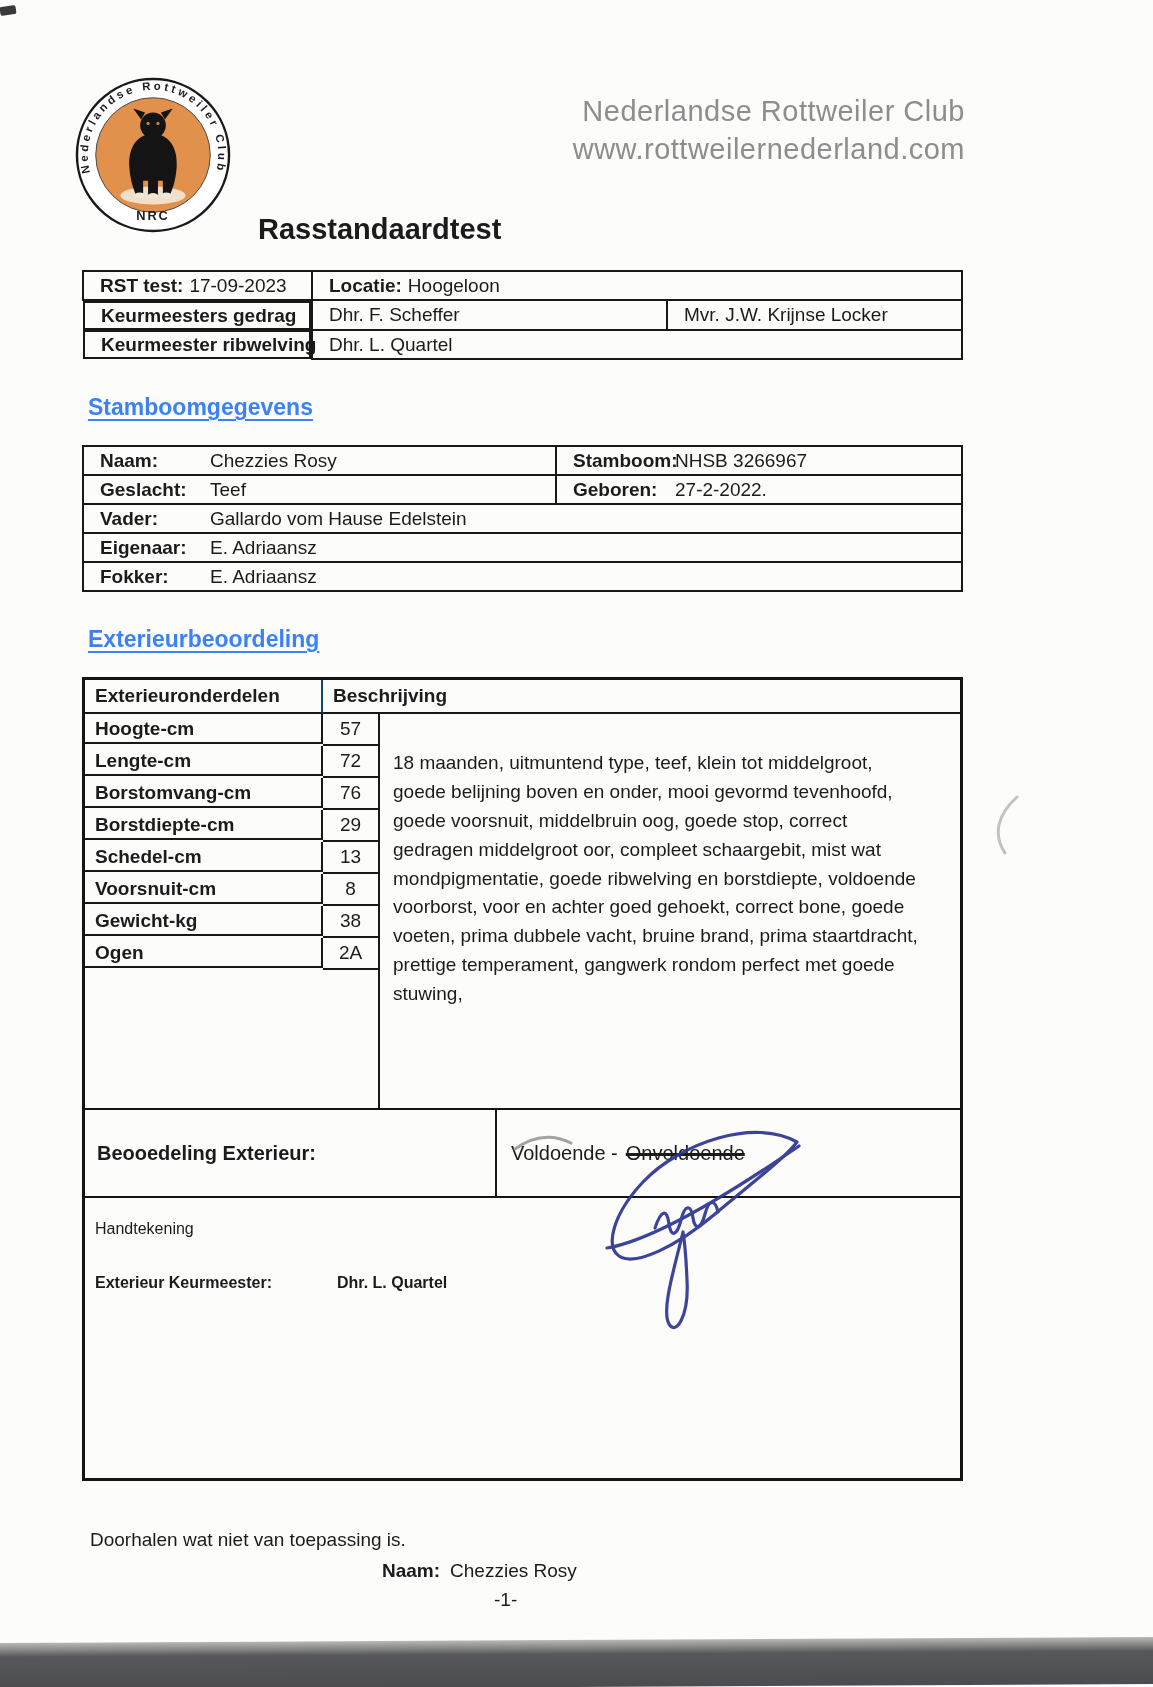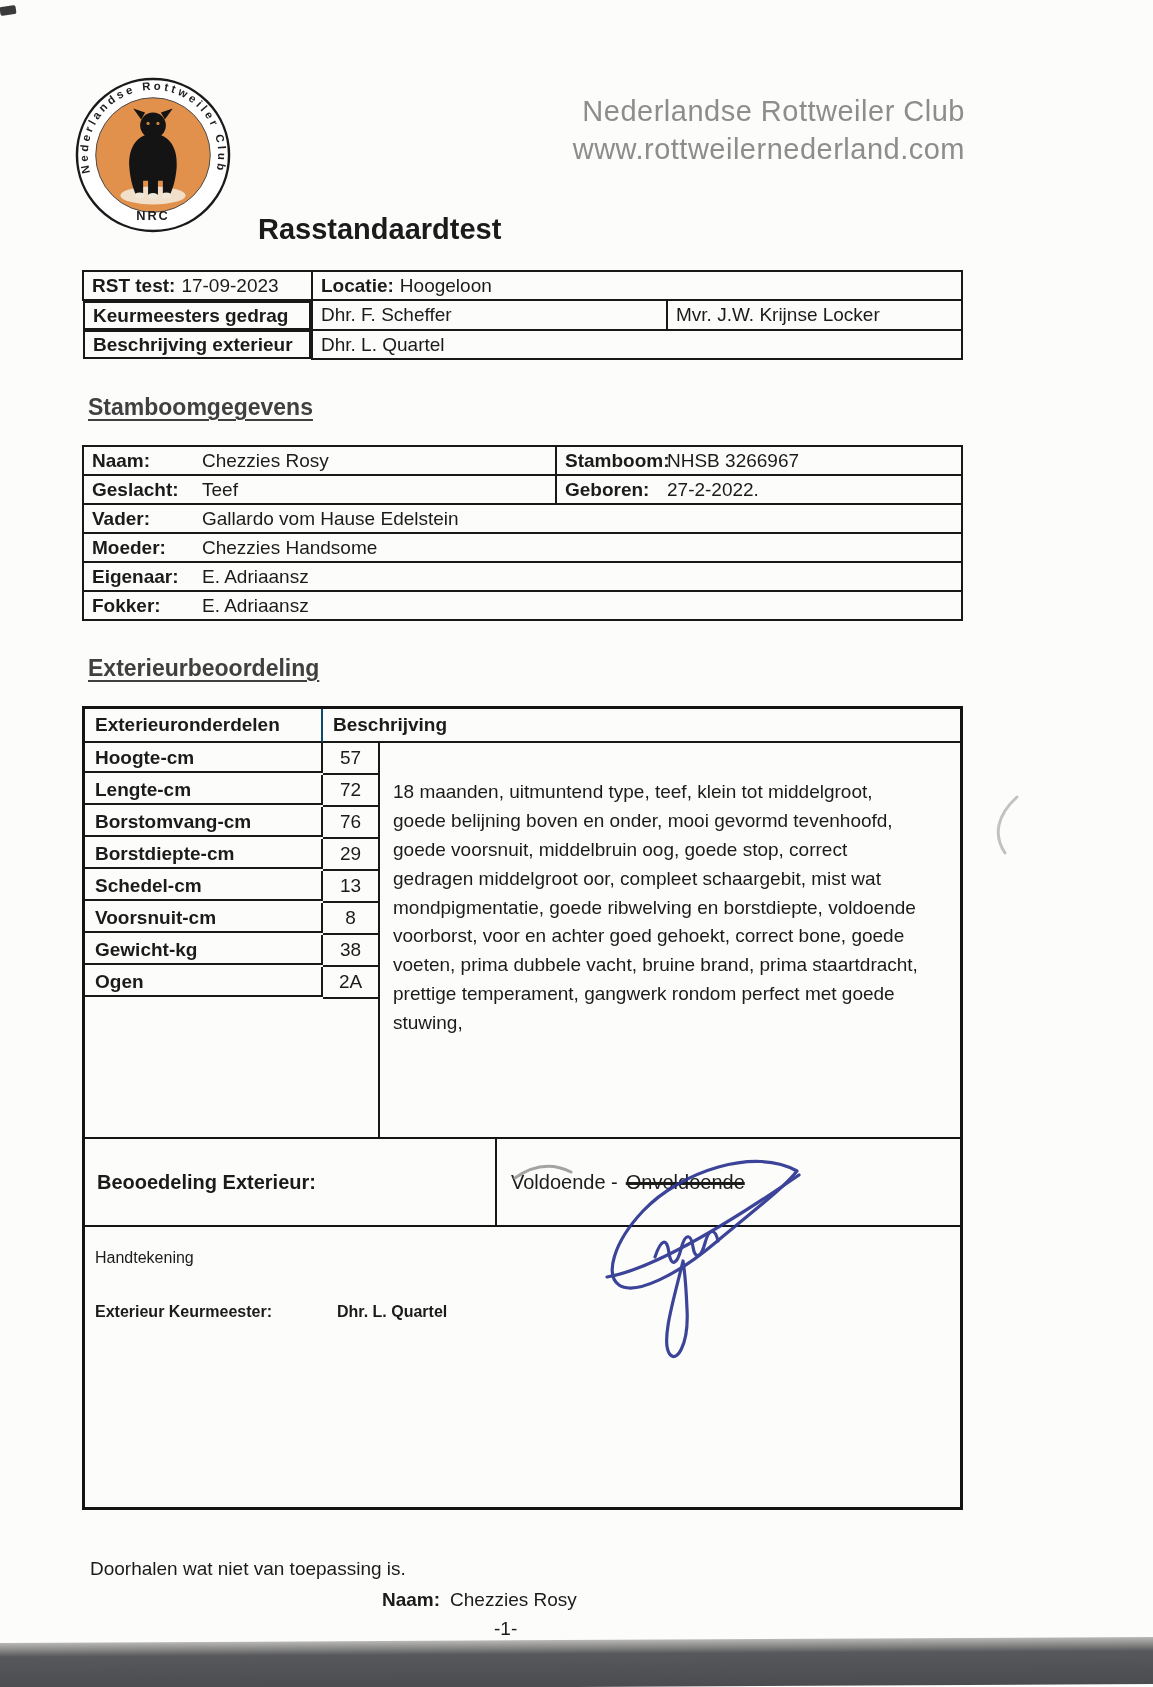--- a/index.html
+++ b/index.html
@@ -45,40 +45,40 @@
     letter-spacing: 0.5px;
   }
   .doc-title {
     position: absolute; left: 176px; bottom: 2px;
     font-size: 29px; font-weight: bold;
   }
   
   table { border-collapse: collapse; width: 881px; font-size: 19px; }
   td {
     border: 2px solid #181818;
-    padding: 2px 8px;
+    padding: 2px 16px;
     height: 29px;
     vertical-align: middle;
     white-space: nowrap;
   }
   .lab { font-weight: bold; display: inline-block; }
   .w110 { width: 110px; }
   .w102 { width: 102px; }
   .w48 { width: 44px; }
   .w52 { width: 48px; }
   .w55 { width: 55px; }
   .v { margin-left: 6px; }
   .test-table { margin-top: 22px; }
   .test-table .c1 { width: 228px; }
   .test-table .c2 { width: 355px; }
   
   .section-heading {
     margin-top: 34px;
     margin-left: 6px;
-    color: #404040;
+    color: #3b82f6;
     font-size: 23px;
     font-weight: bold;
     text-decoration: underline;
     text-decoration-thickness: 2px;
     text-underline-offset: 4px;
   }
   .stamboom-table { margin-top: 24px; }
   .stamboom-table .sc1 { width: 473px; }
   .stamboom-table .sc2 { width: 108px; }
   .stamboom-table .sc3 { width: 120px; }
@@ -220,43 +220,40 @@
             <tr>
           <td class="c1"><span class="lab">RST test:</span><span class="v">17-09-2023</span></td>
           <td colspan="2"><span class="lab">Locatie:</span><span class="v">Hoogeloon</span></td>
         </tr>
         <tr>
           <td class="c1 lab">Keurmeesters gedrag</td>
           <td class="c2">Dhr. F. Scheffer</td>
           <td>Mvr. J.W. Krijnse Locker</td>
         </tr>
         <tr>
-          <td class="c1 lab">Beschrijving exterieur</td>
+          <td class="c1 lab">Keurmeester ribwelving</td>
           <td colspan="2">Dhr. L. Quartel</td>
         </tr>
       </tbody>
         </table>
 
       <div class="section-heading">Stamboomgegevens</div>
 
       <table class="stamboom-table">
         <tbody>
             <tr>
           <td class="sc1"><span class="lab w110">Naam:</span><span>Chezzies Rosy</span></td>
           <td colspan="3"><span class="lab w102">Stamboom:</span><span>NHSB 3266967</span></td>
         </tr>
         <tr>
           <td class="sc1"><span class="lab w110">Geslacht:</span><span>Teef</span></td>
           <td colspan="3"><span class="lab w102">Geboren:</span><span>27-2-2022.</span></td>
         </tr>
         <tr>
           <td colspan="4"><span class="lab w110">Vader:</span><span>Gallardo vom Hause Edelstein</span></td>
-        </tr>
-        <tr>
-          <td colspan="4"><span class="lab w110">Moeder:</span><span>Chezzies Handsome</span></td>
         </tr>
         <tr>
           <td colspan="4"><span class="lab w110">Eigenaar:</span><span>E. Adriaansz</span></td>
         </tr>
         <tr>
           <td colspan="4"><span class="lab w110">Fokker:</span><span>E. Adriaansz</span></td>
         </tr>
       </tbody>
         </table>
 

